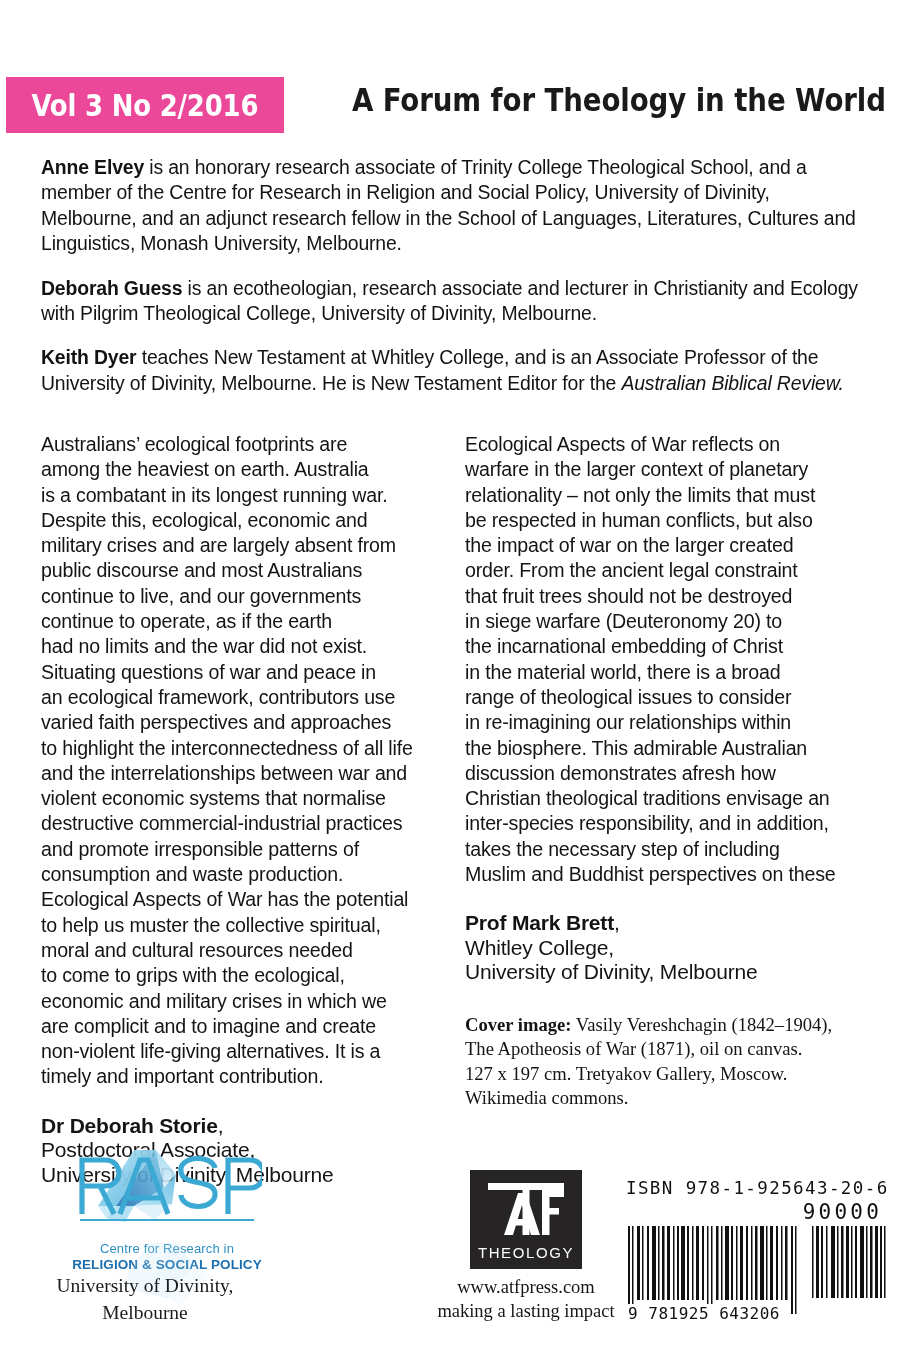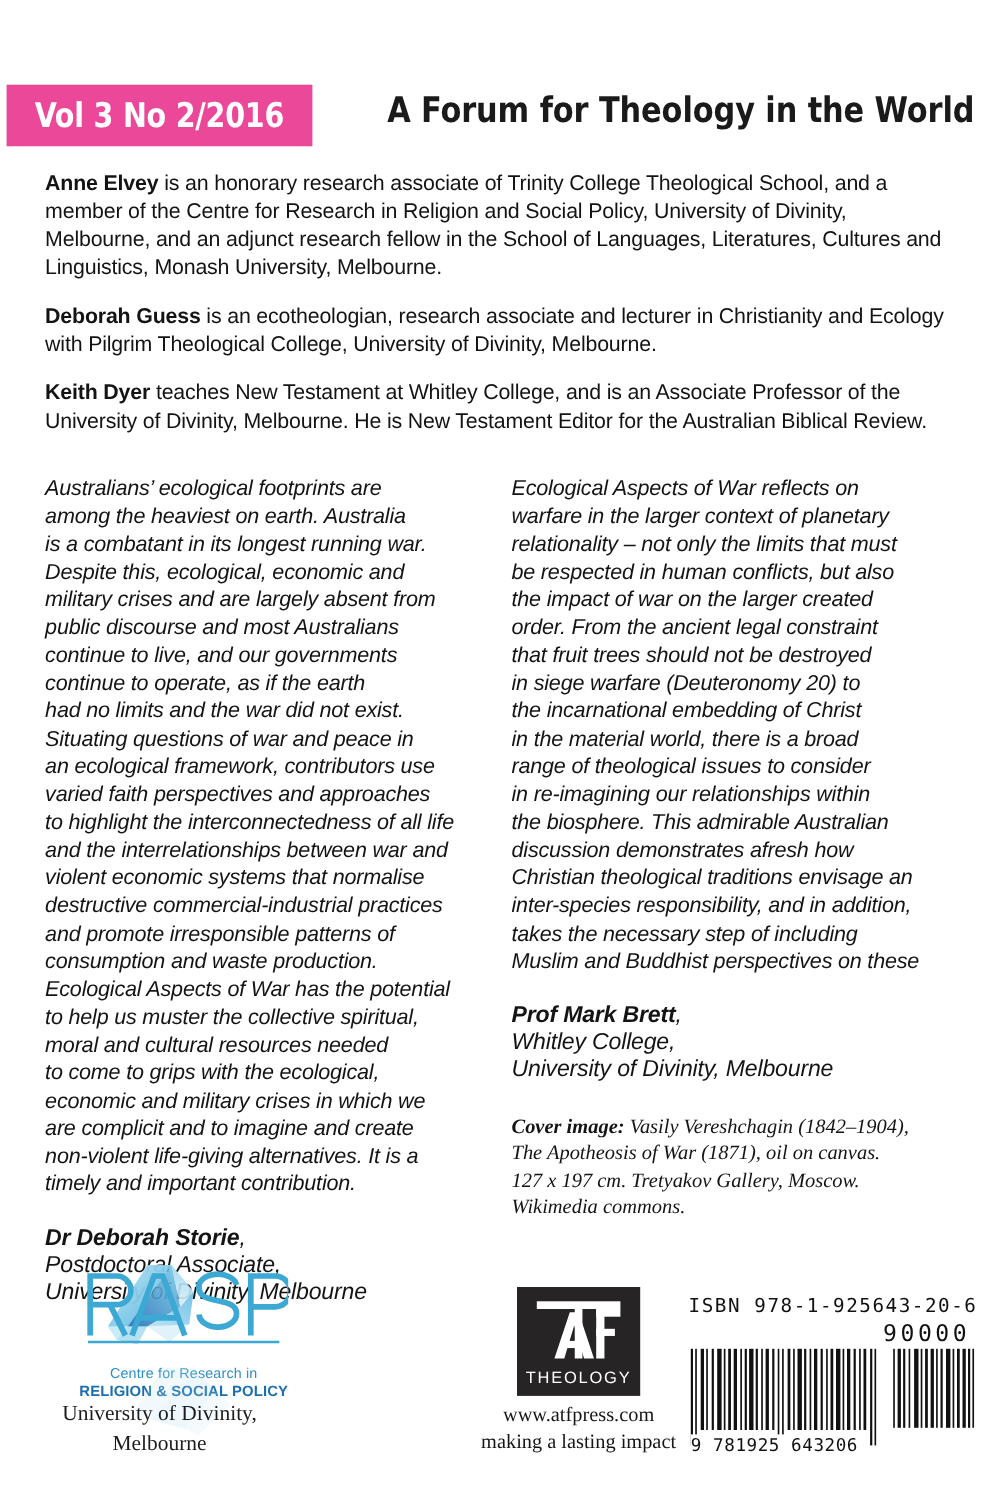--- a/index.html
+++ b/index.html
@@ -61,33 +61,32 @@
   }
   .bio-para {
     font-size: 19.4px;
     line-height: 25.4px;
     color: #131313;
     margin: 0 0 19px 0;
     letter-spacing: -0.15px;
   }
   .bio-para:last-child { margin-bottom: 0; }
   .bio-name { font-weight: bold; }
-  .ital { }
+  .ital { font-style: italic; }
 
   
   .columns {
     position: absolute;
     left: 41px; top: 432px;
     width: 828px;
   }
   .col {
     position: absolute;
     top: 0;
     width: 398px;
-    font-style: italic;
   }
   .col-left  { left: 0; }
   .col-right { left: 424px; }
 
   .blurb {
     font-size: 19.6px;
     line-height: 25.3px;
     color: #141414;
     margin: 0;
     letter-spacing: -0.18px;

